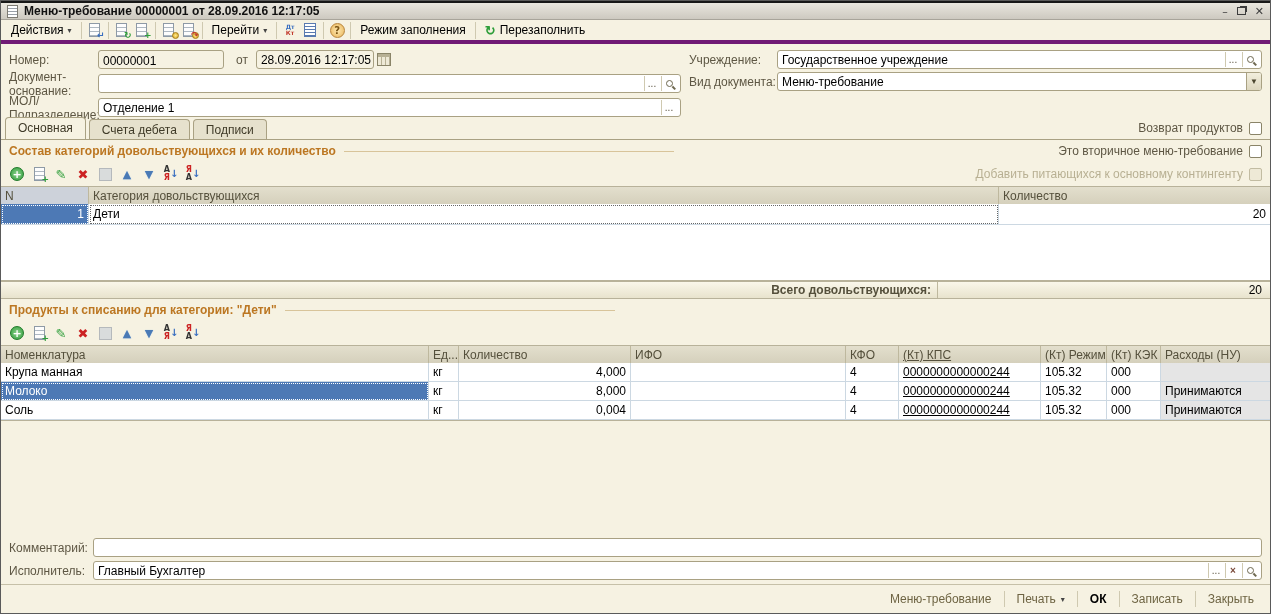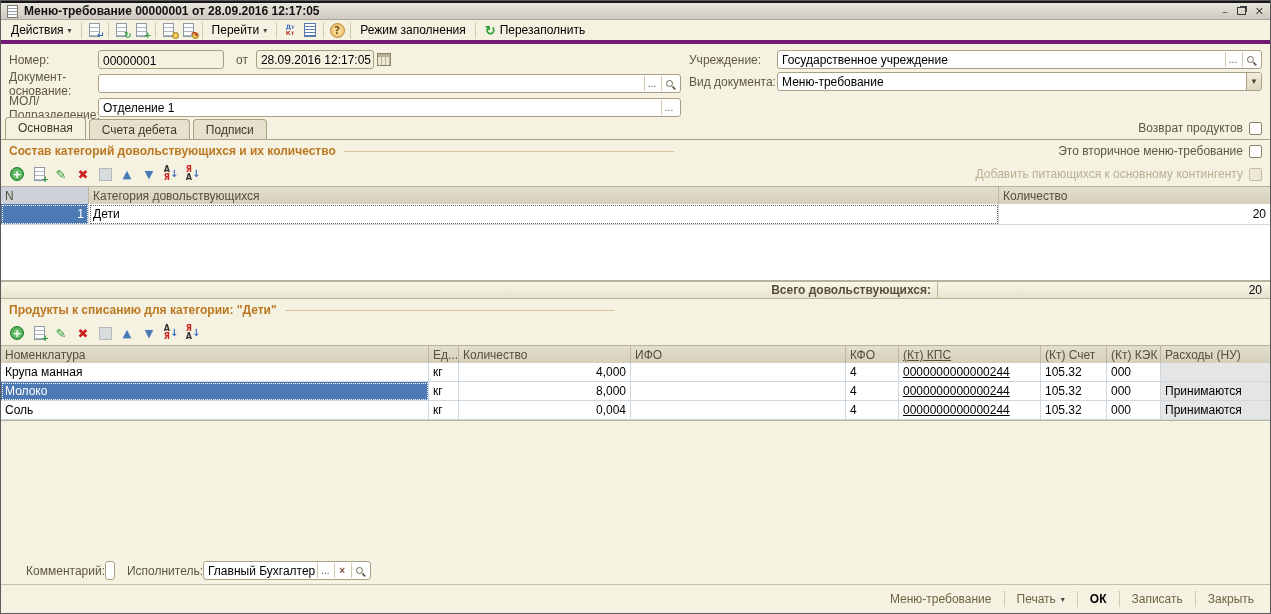--- a/index.html
+++ b/index.html
@@ -138,21 +138,21 @@
   .c2-kfo { width:53px; flex:0 0 53px; }
   .c2-kps { width:142px; flex:0 0 142px;text-decoration:underline; }
   .c2-acc { width:66px; flex:0 0 66px; }
   .c2-kek { width:54px; flex:0 0 54px; }
   .c2-exp { flex:1; }
   .cell-blue { background:#e5e5e5; }
 
   .page-spacer { flex:1; }
 
   
-  .bottom-fields { padding:0 8px 4px 20px; display:flex; flex-direction:row; gap:4px;text-align:right; }
+  .bottom-fields { padding:0 8px 4px 8px; display:flex; flex-direction:column; gap:4px; }
   .bottom-fields .flabel { width:84px; flex:0 0 84px; }
 
   
   .footer { height:29px; flex:0 0 29px; border-top:1px solid #c6c0a8; display:flex; align-items:center;
             justify-content:flex-end; padding:0 8px; gap:4px; }
   .fbtn2 { color:#6e6443; padding:3px 8px; display:flex; align-items:center; gap:5px; white-space:nowrap; }
   .fbtn2.ok { color:#000; font-weight:bold; }
   .fsep { width:1px; height:16px; background:#cfc9b0; }
 </style>
 </head>
@@ -382,21 +382,21 @@
     </div>
 
     <div class="tbl">
       <div class="trow thead">
         <span class="tcell c2-name">Номенклатура</span>
         <span class="tcell c2-unit">Ед...</span>
         <span class="tcell c2-qty">Количество</span>
         <span class="tcell c2-ifo">ИФО</span>
         <span class="tcell c2-kfo">КФО</span>
         <span class="tcell c2-kps">(Кт) КПС</span>
-        <span class="tcell c2-acc">(Кт) Счет</span>
+        <span class="tcell c2-acc">(Кт) Режим</span>
         <span class="tcell c2-kek">(Кт) КЭК</span>
         <span class="tcell c2-exp" style="border-right:none;">Расходы (НУ)</span>
       </div>
 
       <div class="trow tbody-row p-rows">
         <span class="tcell c2-name">Крупа манная</span>
         <span class="tcell c2-unit">кг</span>
         <span class="tcell c2-qty num">4,000</span>
         <span class="tcell c2-ifo"></span>
         <span class="tcell c2-kfo">4</span>

